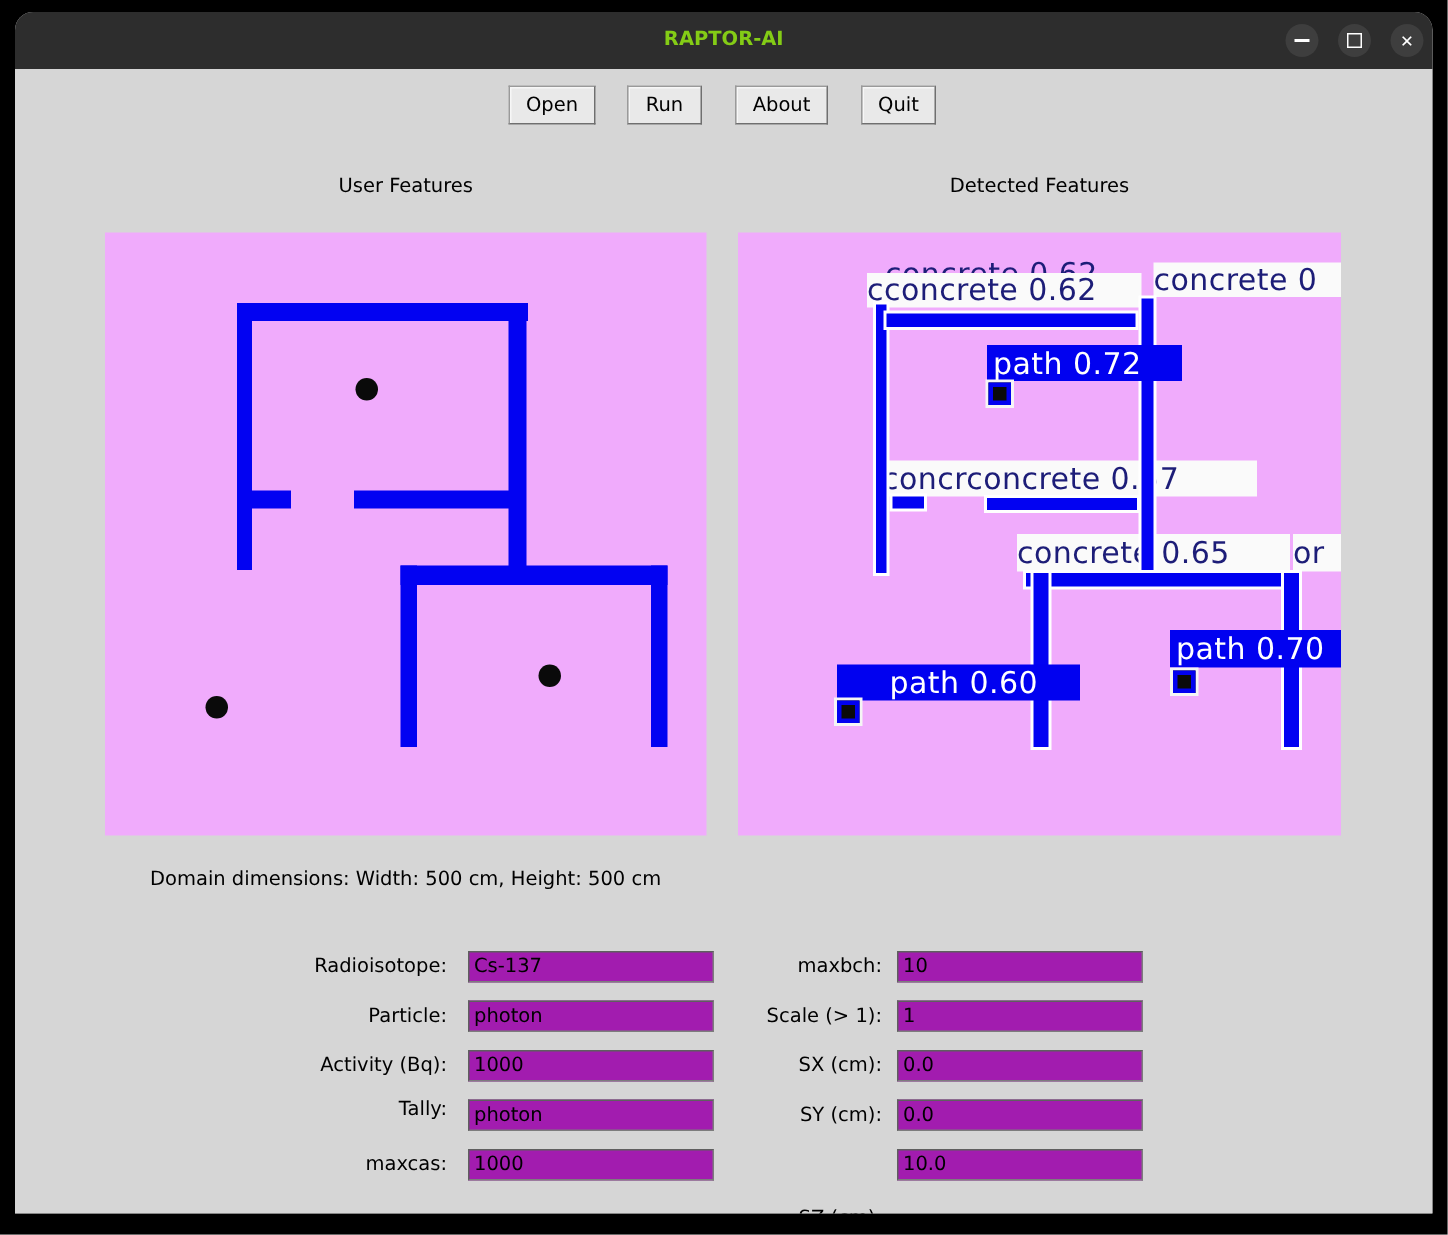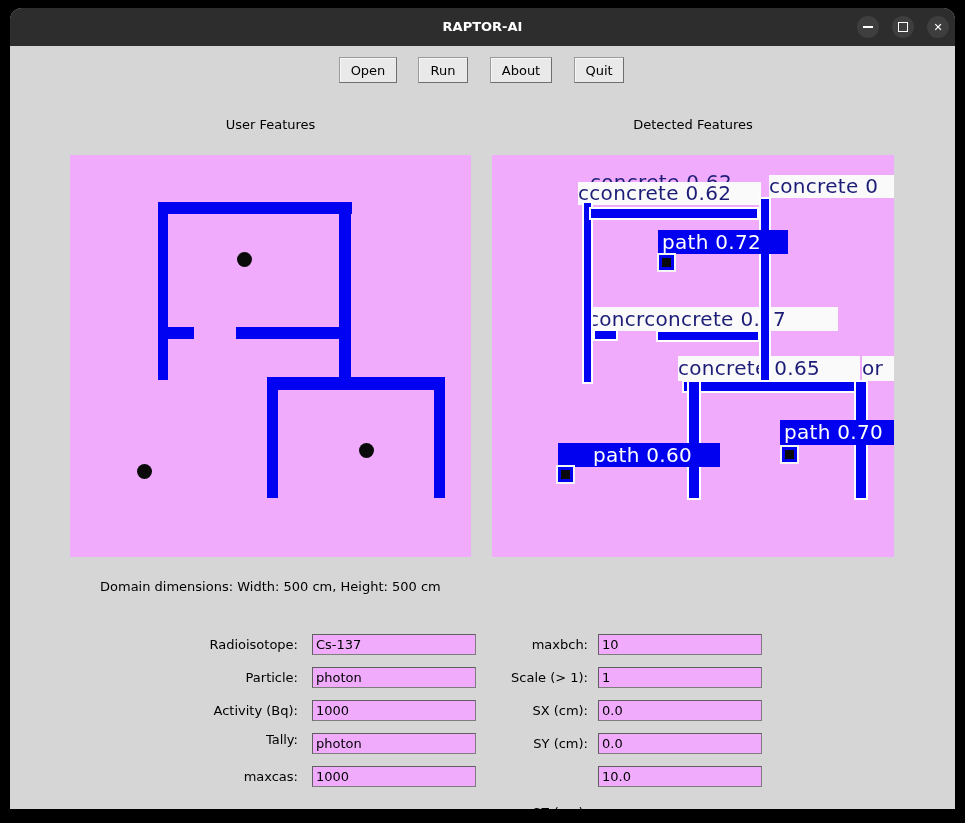--- a/index.html
+++ b/index.html
@@ -10,21 +10,21 @@
   }
   .window{
     position:absolute;left:10px;top:8px;width:945px;height:801px;
     background:#d6d6d6;border-radius:12px 12px 0 0;overflow:hidden;
   }
   .titlebar{
     position:absolute;left:0;top:0;width:100%;height:38px;background:#2d2d2d;
   }
   .title{
     position:absolute;left:0;top:0;width:100%;height:38px;line-height:38px;
-    text-align:center;color:#ffffff;font-size:13px;font-weight:bold;
+    text-align:center;color:#84cc16;font-size:13px;font-weight:bold;
   }
   .winbtn{
     position:absolute;top:8px;width:22px;height:22px;border-radius:50%;
     background:#3e3e3e;display:flex;align-items:center;justify-content:center;
   }
   .winbtn.min{left:847px}.winbtn.max{left:882px}.winbtn.close{left:917px}
   .glyph-min{display:block;width:10px;height:2px;background:#fff;}
   .glyph-max{display:block;width:8px;height:8px;border:1.5px solid #fff;}
   .glyph-close{color:#fff;font-size:11px;line-height:11px;}
   .content{
@@ -63,21 +63,21 @@
     border:3px solid #0101f0;box-shadow:0 0 0 2px #f5f5f5;z-index:4;
   }
   .domain-label{
     position:absolute;left:90px;top:533px;font-size:13px;color:#000;
   }
   .flabel{
     position:absolute;height:21px;line-height:21px;font-size:13px;color:#000;text-align:right;
   }
   .fin{
     position:absolute;width:164px;height:21px;box-sizing:border-box;
-    background:#f0abfc;border:1px solid #7d7d7d;border-top-color:#5f5f5f;border-left-color:#5f5f5f;
+    background:#a21caf;border:1px solid #7d7d7d;border-top-color:#5f5f5f;border-left-color:#5f5f5f;
     font-family:"DejaVu Sans","Liberation Sans",sans-serif;font-size:13px;color:#000;
     padding:0 0 0 3px;
   }
 </style>
 </head>
 <body>
 
 <div class="window">
 
   <div class="titlebar">

